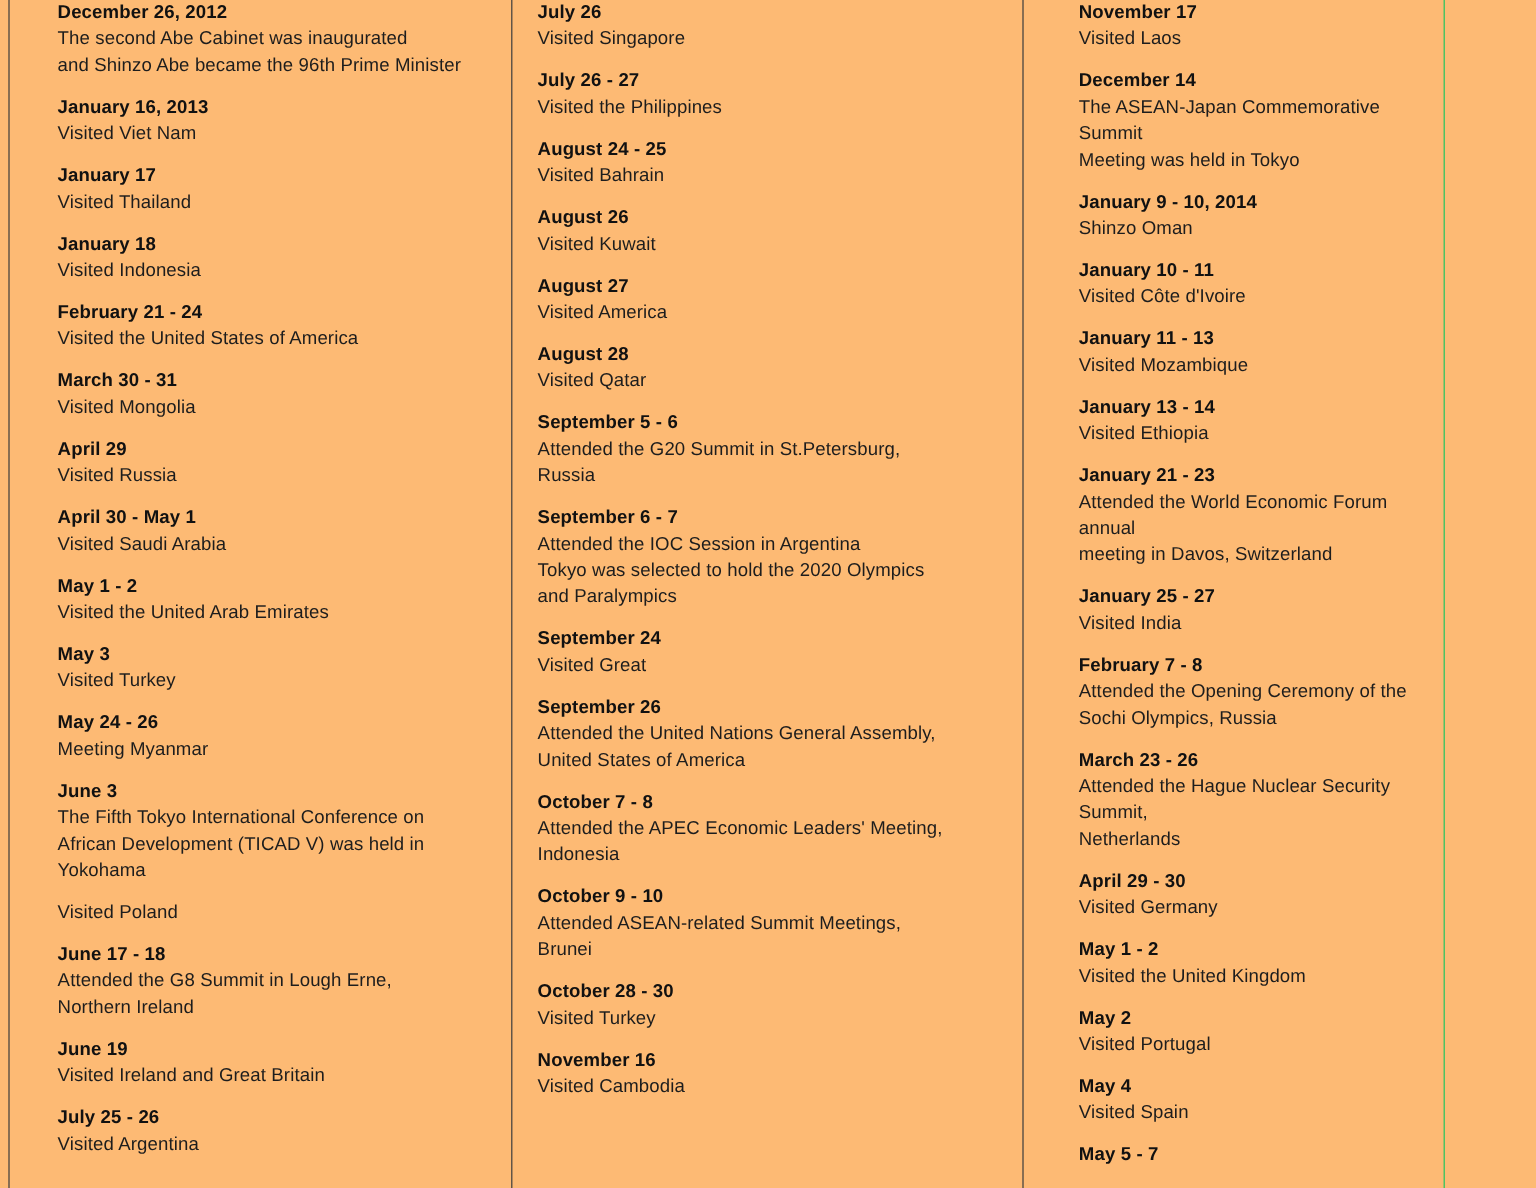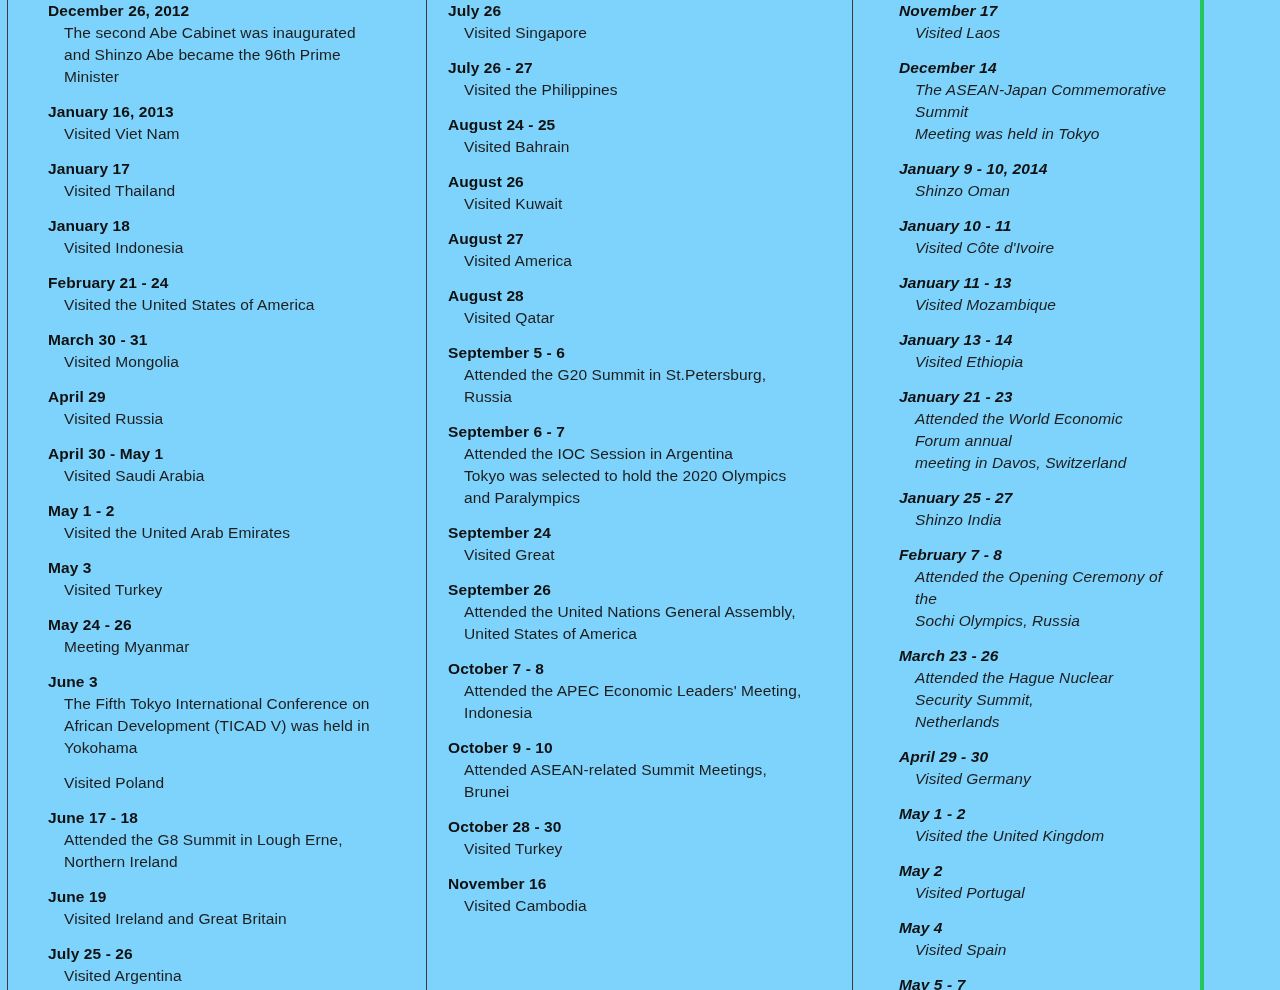--- a/index.html
+++ b/index.html
@@ -4,54 +4,53 @@
 <style>
   html, body {
     margin: 0;
     padding: 0;
     background: #ffffff;
   }
   .page {
     position: relative;
     width: 1280px;
     height: 990px;
-    background: #7dd3fc;
+    background: #fdba74;
     overflow: hidden;
     display: flex;
     box-sizing: border-box;
     padding-left: 7px;
     font-family: "Liberation Sans", "DejaVu Sans", sans-serif;
     color: #1d1d1d;
     align-items: flex-end;
   }
   .col {
     box-sizing: border-box;
     border-left: 1px solid #3c3c3c;
     height: 990px;
     padding-top: 0;
   }
   .col1 { width: 419px; padding-left: 40px; padding-right: 30px; }
   .col2 { width: 426px; padding-left: 21px; padding-right: 30px; }
-  .col3 { width: 352px; padding-left: 46px; padding-right: 28px; border-right: 4px solid #22c55e; font-style: italic; }
+  .col3 { width: 352px; padding-left: 46px; padding-right: 28px; border-right: 1px solid #22c55e; }
   .entry { margin: 0 0 13px 0; }
   .entry-date {
     font-size: 15.5px;
     line-height: 22px;
     font-weight: 700;
     color: #111111;
     letter-spacing: 0.1px;
   }
   .entry-desc {
     font-size: 15.5px;
     line-height: 22px;
     font-weight: 400;
     color: #1d1d1d;
     white-space: pre-line;
     letter-spacing: 0.1px;
-    margin-left: 16px;
   }
 </style>
 </head>
 <body>
 
 <div class="page">
   <div class="col col1">
       <div class="entry">
         <div class="entry-date">December 26, 2012</div>
         <div class="entry-desc">The second Abe Cabinet was inaugurated
@@ -210,21 +209,21 @@
         <div class="entry-date">January 13 - 14</div>
         <div class="entry-desc">Visited Ethiopia</div>
       </div>
       <div class="entry">
         <div class="entry-date">January 21 - 23</div>
         <div class="entry-desc">Attended the World Economic Forum annual
 meeting in Davos, Switzerland</div>
       </div>
       <div class="entry">
         <div class="entry-date">January 25 - 27</div>
-        <div class="entry-desc">Shinzo India</div>
+        <div class="entry-desc">Visited India</div>
       </div>
       <div class="entry">
         <div class="entry-date">February 7 - 8</div>
         <div class="entry-desc">Attended the Opening Ceremony of the
 Sochi Olympics, Russia</div>
       </div>
       <div class="entry">
         <div class="entry-date">March 23 - 26</div>
         <div class="entry-desc">Attended the Hague Nuclear Security Summit,
 Netherlands</div>

